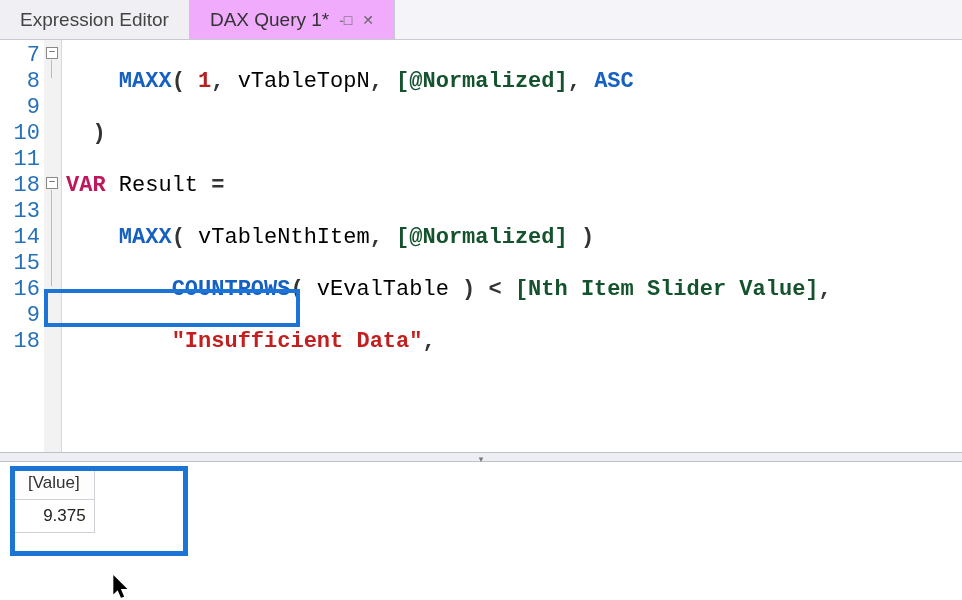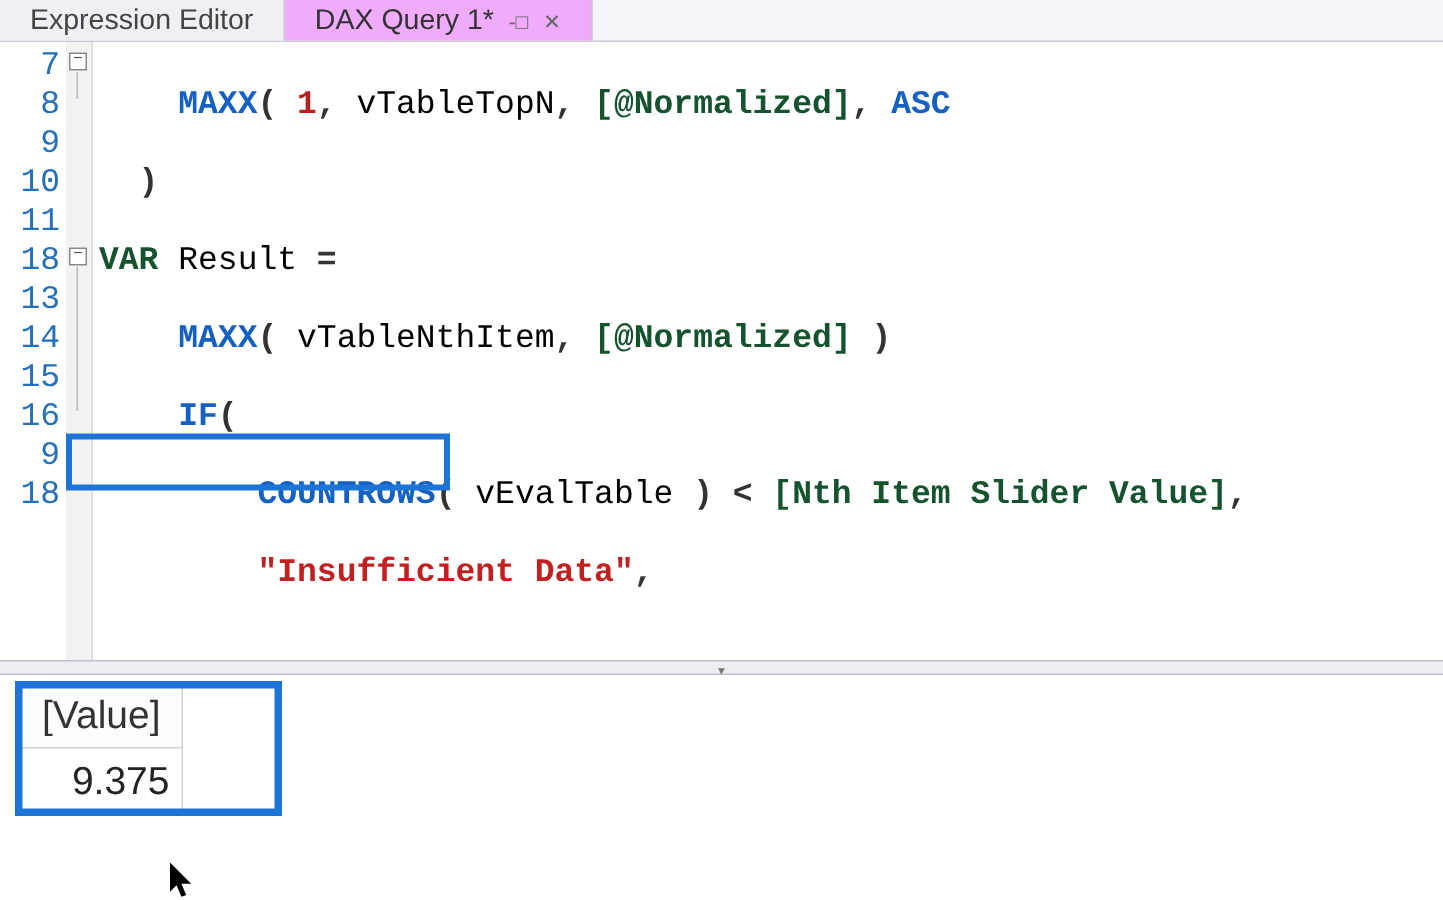--- a/index.html
+++ b/index.html
@@ -7,21 +7,21 @@
     font-family: "Segoe UI", Tahoma, sans-serif;
     background: #fff;
     width: 962px;
     height: 600px;
     overflow: hidden;
     position: relative;
   }
   .tabstrip {
     display: flex;
     align-items: stretch;
-    height: 28px;
+    height: 40px;
     background: #f5f5f9;
     border-bottom: 1px solid #c9c9d3;
   }
   .tab {
     display: flex;
     align-items: center;
     padding: 0 20px;
     font-size: 19px;
     border-right: 1px solid #c9c9d3;
     color: #2a2a2a;
@@ -90,21 +90,21 @@
   }
   .code {
     flex: 1;
     padding-top: 3px;
     padding-left: 4px;
     white-space: pre;
     position: relative;
     color: #333;
   }
   .code .line { height: 26px; }
-  .kw { color: #14532d; font-weight: 600; }
+  .kw { color: #be185d; font-weight: 600; }
   .fn { color: #1560c0; font-weight: 600; }
   .tbl { color: #000000; font-weight: 400; }
   .num { color: #b52020; font-weight: 600; }
   .str { color: #c22020; font-weight: 600; }
   .plain { color: #333; font-weight: 600;}
   .col { color: #14532d; font-weight: 600; }
 
   .highlight-box {
     position: absolute;
     border: 4px solid #1b74d6;
@@ -131,21 +131,21 @@
 
   .results {
     position: relative;
     height: 138px;
     background: #fff;
     padding: 0;
   }
   .result-table {
     border-collapse: collapse;
     margin: 4px 0 0 13px;
-    font-size: 26px;
+    font-size: 17px;
   }
   .result-table th, .result-table td {
     border: 1px solid #cfcfd6;
     padding: 6px 14px;
     text-align: left;
     font-weight: 400;
   }
   .result-table th {
     background: #fdfdfe;
     color: #333;
@@ -202,21 +202,20 @@
     <div class="fold-box" style="top:7px">−</div>
     <div class="fold-line" style="top:20px;height:18px"></div>
     <div class="fold-box" style="top:137px">−</div>
     <div class="fold-line" style="top:150px;height:96px"></div>
   </div>
   <div class="code">
 <div class="line">    <span class="fn">MAXX</span><span class="plain">( </span><span class="num">1</span><span class="plain">, </span><span class="tbl">vTableTopN</span><span class="plain">, </span><span class="col">[@Normalized]</span><span class="plain">, </span><span class="fn">ASC</span></div>
 <div class="line">  <span class="plain">)</span></div>
 <div class="line"><span class="kw">VAR</span><span class="tbl"> Result </span><span class="plain">=</span></div>
 <div class="line">    <span class="fn">MAXX</span><span class="plain">( </span><span class="tbl">vTableNthItem</span><span class="plain">, </span><span class="col">[@Normalized]</span><span class="plain"> )</span></div>
-<div class="line">    <span class="fn">IF</span><span class="plain">(</span></div>
 <div class="line">        <span class="fn">COUNTROWS</span><span class="plain">( </span><span class="tbl">vEvalTable</span><span class="plain"> ) </span><span class="plain">&lt;</span><span class="col"> [Nth Item Slider Value]</span><span class="plain">,</span></div>
 <div class="line">        <span class="str">"Insufficient Data"</span><span class="plain">,</span></div>
 
 
 
 
   </div>
 </div>
 
 <div class="highlight-box hl-return"></div>

